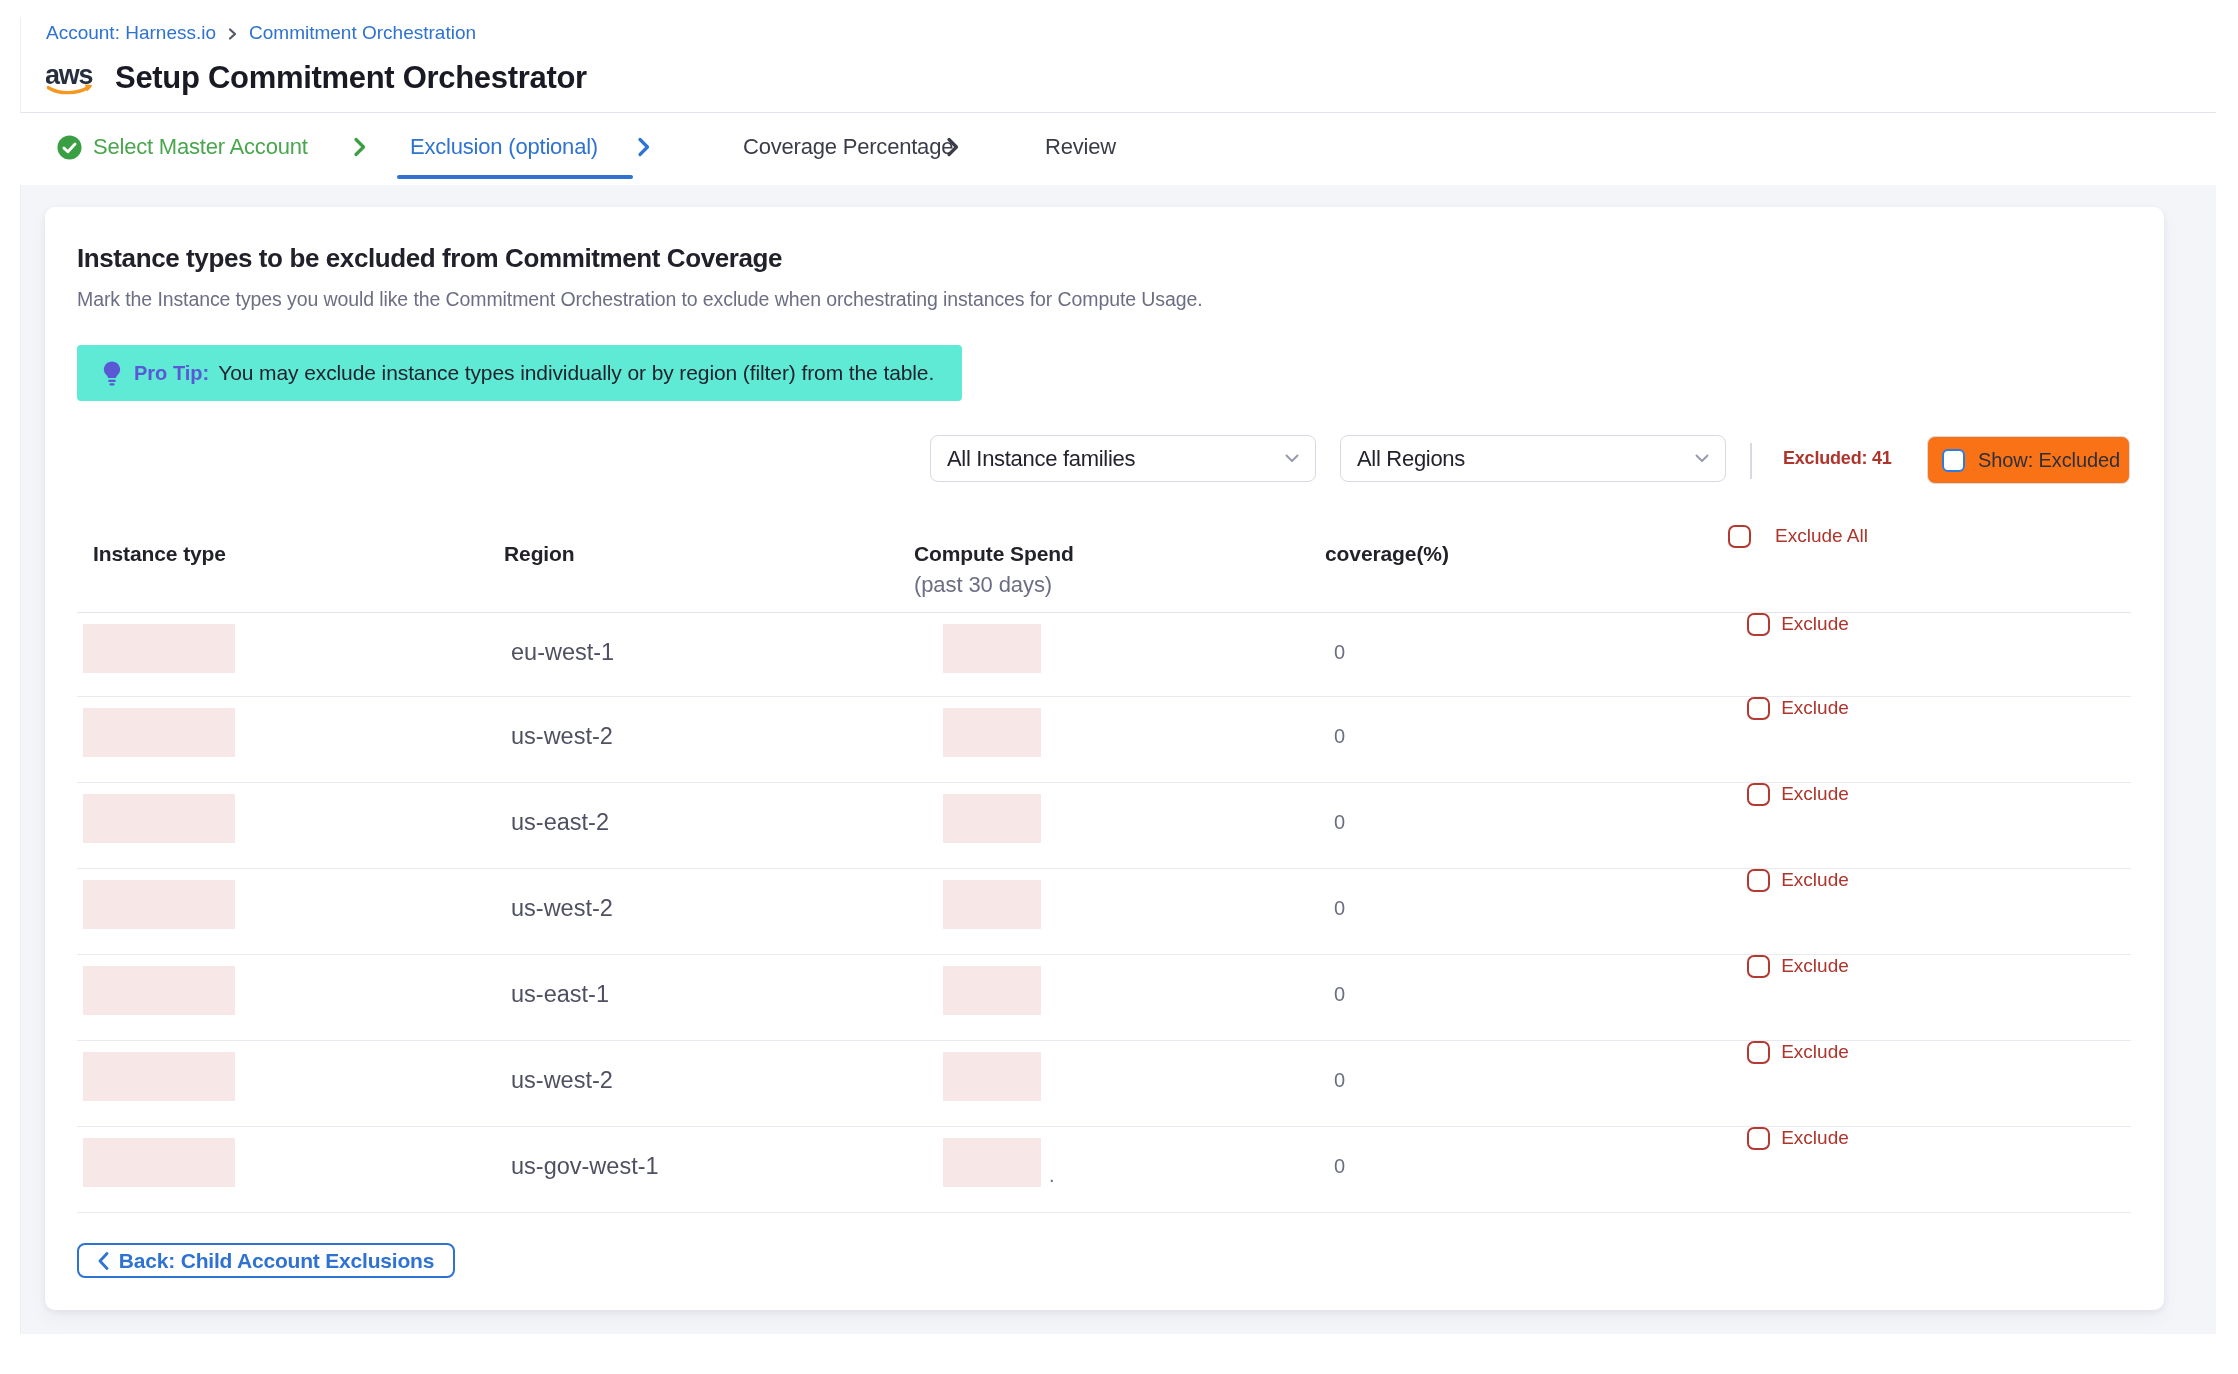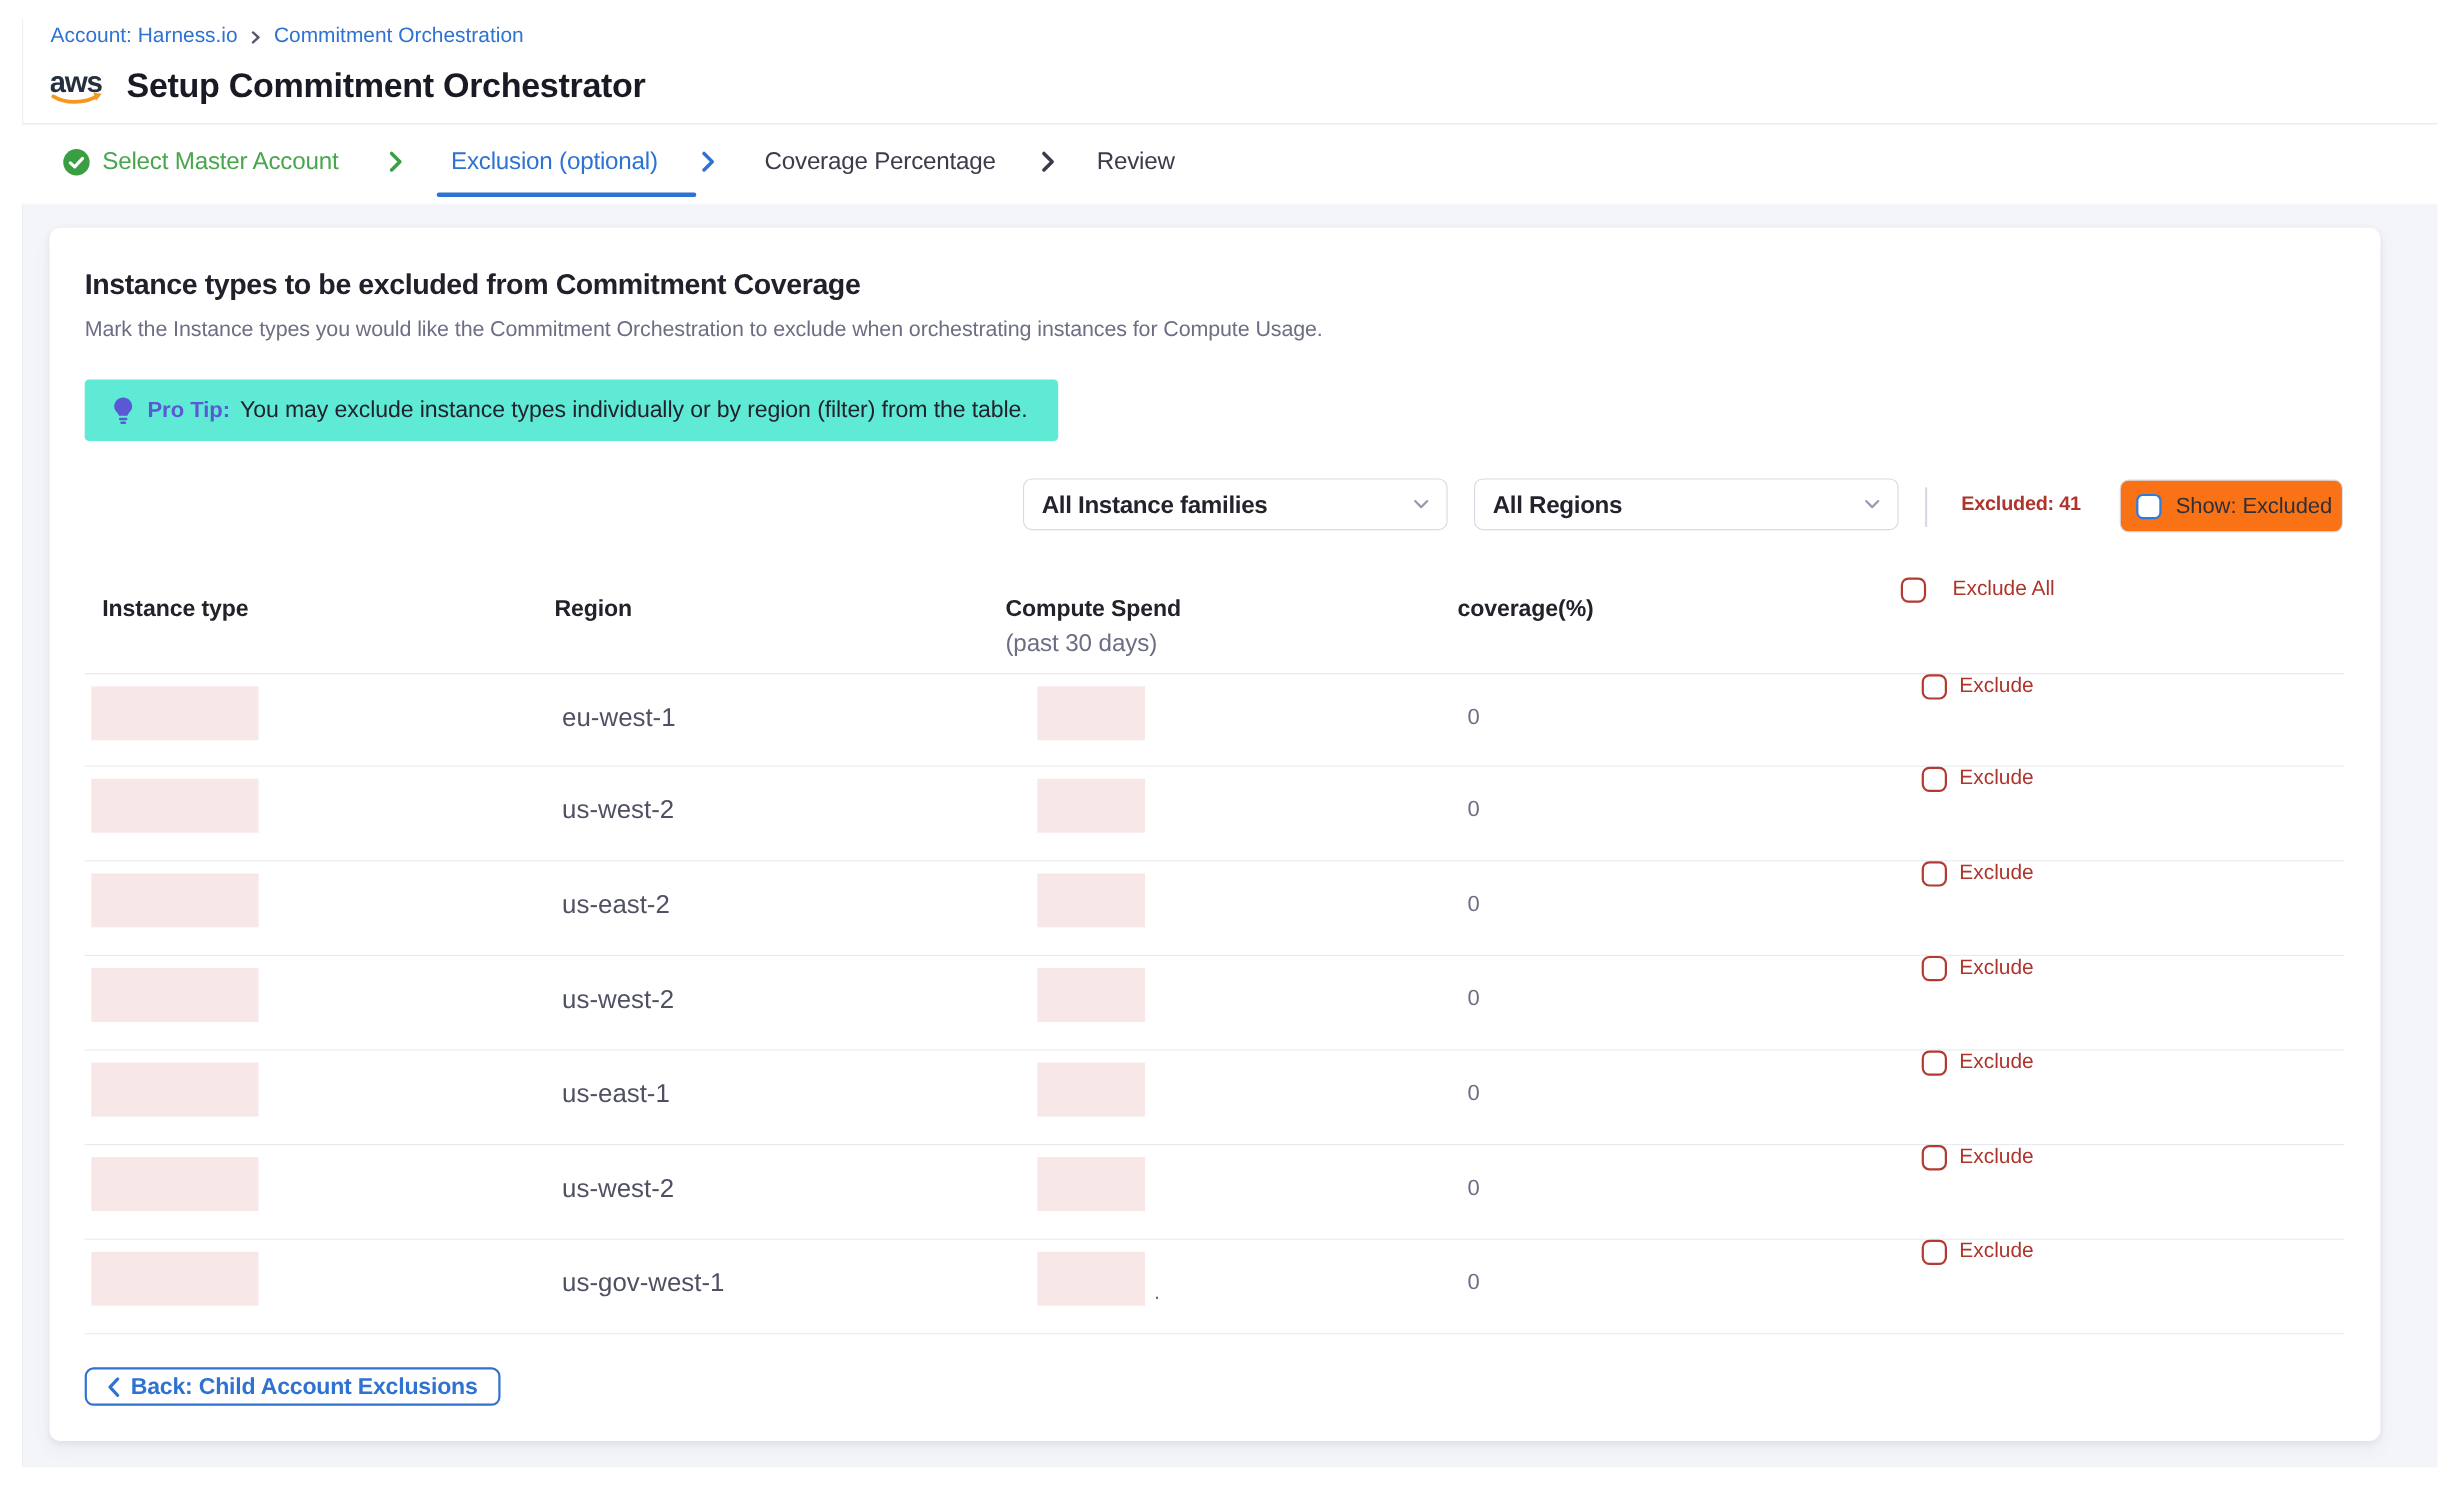--- a/index.html
+++ b/index.html
@@ -20,21 +20,21 @@
   #aws-logo { width:48px; height:33px; margin-top:2px; }
   #page-title { font-size:31px; font-weight:700; color:#191a23; letter-spacing:-0.3px; }
   #header-divider { left:21px; top:112px; width:2195px; height:1px; background:#e3e4eb; z-index:3; }
 
   
   #tabs { left:0px; top:113px; width:2238px; height:72px; background:#ffffff; z-index:2; }
   #tab-row { left:0; top:0; width:2238px; height:185px; z-index:4; }
   .tab-label { position:absolute; top:135px; line-height:24px; font-size:22px; letter-spacing:-0.2px; font-weight:500; white-space:nowrap; }
   .tab-green { color:#48a64c; left:93px; }
   .tab-blue { color:#2e72d2; left:410px; }
-  .tab-dark { color:#3b3c49; font-weight:400; }
+  .tab-dark { color:#3b3c49; font-weight:400;margin-left:48px; }
   #tab3 { left:695px; }
   #tab4 { left:997px; }
   .step-chev { position:absolute; top:136px; }
   #chev-g { left:350px; } #chev-b { left:634px; } #chev-d { left:943px; }
   #check-circle { position:absolute; left:57px; top:134.5px; width:25px; height:25px; }
   #tab-underline { left:397px; top:175px; width:236px; height:4px; background:#2e72d2; border-radius:2px; z-index:5; }
 
   
   #card { left:45px; top:207px; width:2119px; height:1103px; background:#ffffff; border-radius:10px;
           box-shadow:0 2px 6px rgba(40,41,61,0.06), 0 8px 16px rgba(96,97,112,0.06); }
@@ -46,21 +46,21 @@
             display:flex; align-items:center; padding-left:26px; }
   #bulb-icon { width:18px; height:26px; margin-right:13px; }
   #protip-label { font-size:20px; font-weight:700; color:#5a58d5; letter-spacing:0; margin-right:9px; }
   #protip-text { font-size:21px; color:#22222e; letter-spacing:-0.1px; }
 
   
   .dropdown { top:435px; height:47px; background:#ffffff; border:1.5px solid #d8d9e3; border-radius:8px;
               display:flex; align-items:center; justify-content:space-between; padding:0 16px; cursor:pointer; }
   #dd-families { left:930px; width:386px; }
   #dd-regions { left:1340px; width:386px;text-align:center; }
-  .dd-label { font-size:22px; color:#23232e; letter-spacing:-0.3px;font-weight:bold; }
+  .dd-label { font-size:22px; color:#23232e; letter-spacing:-0.3px; }
   .dd-chev { width:14px; height:9px; }
   #filter-vsep { left:1750px; top:443px; width:2px; height:36px; background:#d8d9e3; }
   #excluded-count { left:1783px; top:435px; height:47px; display:flex; align-items:center;
                     font-size:18px; font-weight:700; color:#ae352c; letter-spacing:-0.2px; }
   #show-excluded { left:1927px; top:436px; width:203px; height:48px; background:#f97316; border:1.5px solid #d9dae4;
                    border-radius:8px; display:flex; align-items:center; padding-left:14px; cursor:pointer; }
   .checkbox { width:23px; height:23px; background:#ffffff; border-radius:6px; flex:0 0 auto; }
   .checkbox.blue { border:2.5px solid #2e7be0; }
   .checkbox.red { border:2.5px solid #b23a31; border-radius:7px; }
   #show-excluded-label { margin-left:13px; font-size:20px; color:#2f2f3a; letter-spacing:-0.1px; }

